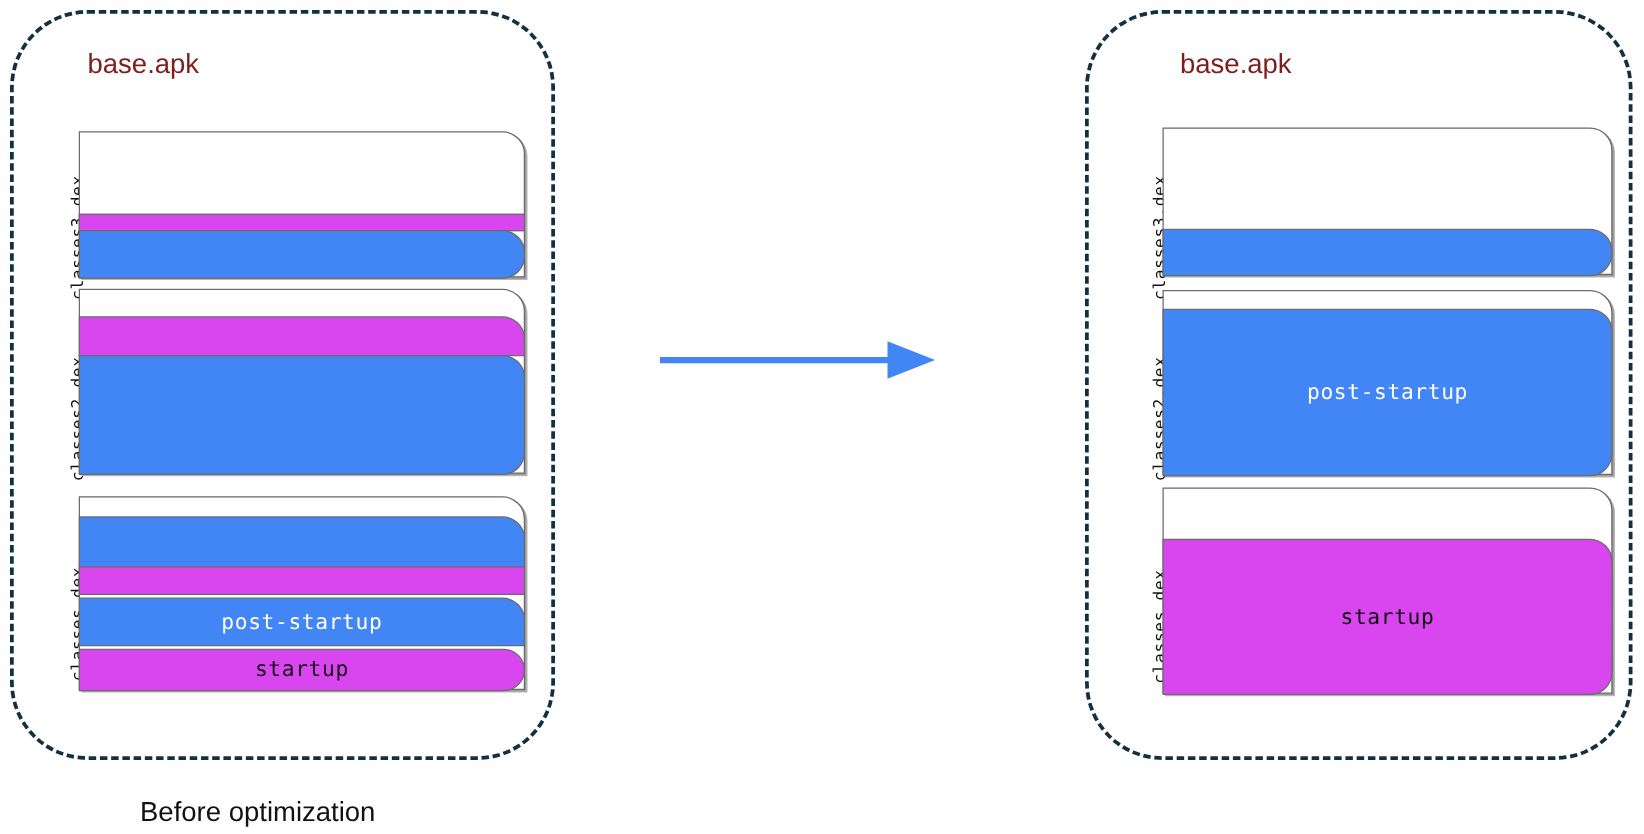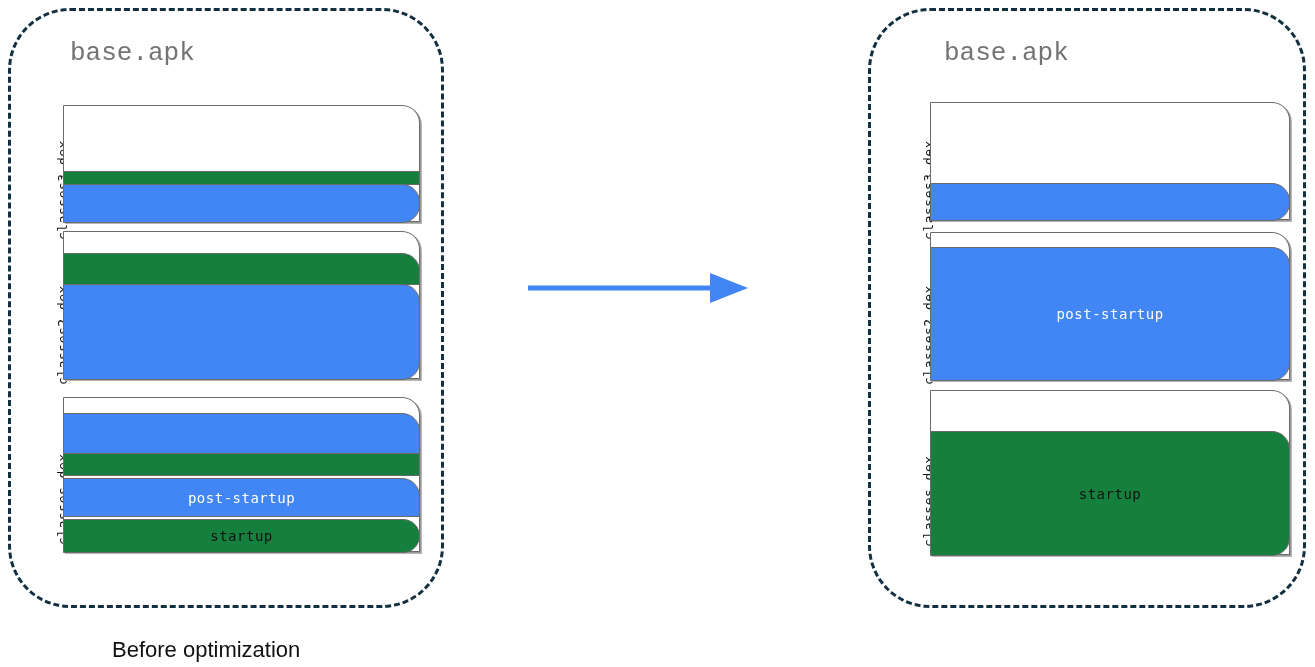--- a/index.html
+++ b/index.html
@@ -18,23 +18,23 @@
     border:3px dashed #12303f;
     border-radius:62px;
     background:#ffffff;
     box-sizing:border-box;
   }
   #panel-before{left:8px;top:8px;width:436px;height:600px;}
   #panel-after {left:868px;top:8px;width:438px;height:600px;}
 
   .apk-title{
     position:absolute;
-    font-family:Liberation Mono, monospace;
-    font-size:26px;
-    color:#737373;
+    font-family:Liberation Sans, sans-serif;
+    font-size:22px;
+    color:#7f1d1d;
     letter-spacing:0px;
     white-space:nowrap;
   }
   #title-before{left:70px;top:38px;}
   #title-after {left:944px;top:38px;}
 
   
   .dex-label{
     position:absolute;
     font-family:"DejaVu Sans Mono","Liberation Mono",monospace;
@@ -58,27 +58,27 @@
   }
   .seg{
     position:absolute;
     left:-1px;
     box-sizing:border-box;
     border:1px solid #6b6b6b;
     display:flex;
     align-items:center;
     justify-content:center;
     font-family:"DejaVu Sans Mono","Liberation Mono",monospace;
-    font-size:14px;
+    font-size:17px;
     letter-spacing:0.5px;
     overflow:hidden;
     white-space:nowrap;
   }
   .seg.blue {background:#4285f4;color:#ffffff;}
-  .seg.green{background:#15803d;color:#111111;}
+  .seg.green{background:#d946ef;color:#111111;}
   .seg.rtr  {border-top-right-radius:18px;}
   .seg.rbr  {border-bottom-right-radius:18px;}
 
   
   .arrow-wrap{position:absolute;left:520px;top:262px;width:240px;height:52px;}
 
   
   .caption{
     position:absolute;
     font-family:"Liberation Sans",sans-serif;

